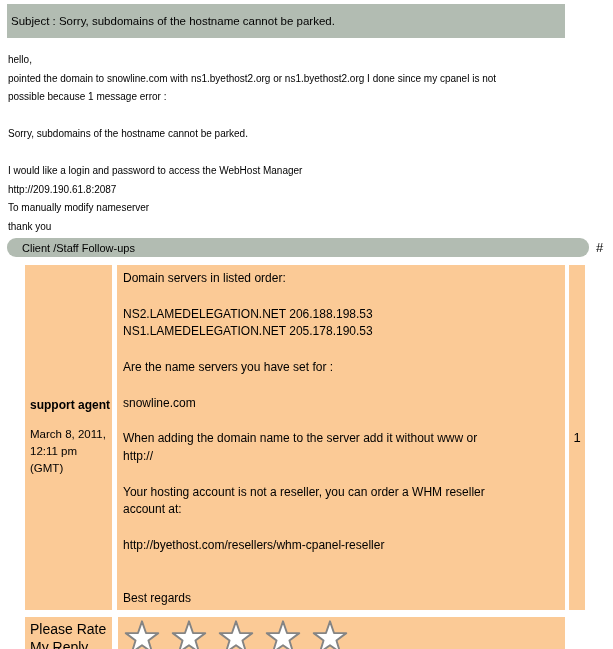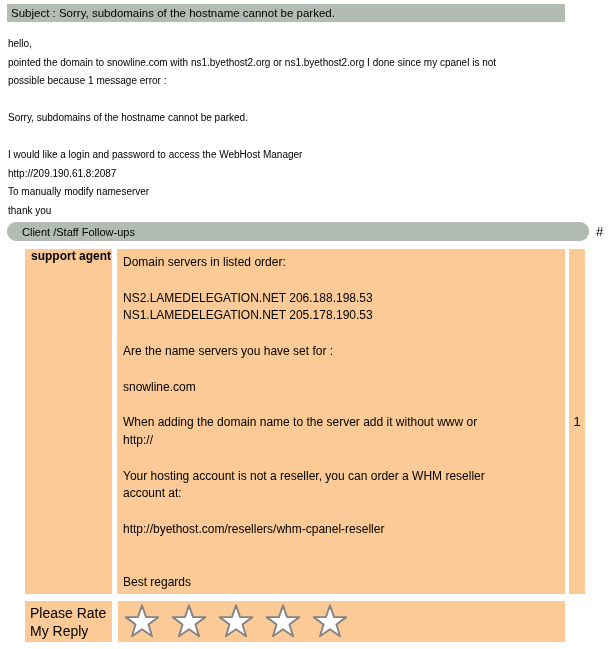--- a/index.html
+++ b/index.html
@@ -7,21 +7,21 @@
     position:relative;
     width:613px;height:649px;
     background:#ffffff;
     font-family:"Liberation Sans", sans-serif;
     color:#000000;
     overflow:hidden;
   }
   
   .subject-bar{
     margin:4px 48px 13px 7px;
-    height:18px;
+    height:34px;
     background:#b2bcb2;
     display:flex;align-items:center;
     font-size:11.5px;
     padding-left:4px;box-sizing:border-box;
   }
   .subject-bar .submitted{margin-left:22px;}
   
   .message{
     margin:8px 8px 0 8px;
     font-size:10px;
@@ -46,21 +46,21 @@
   }
   
   .fu-row{
     display:flex;
     margin:8px 0 0 25px;
     height:345px;
   }
   .fu-author-cell{
     width:87px;
     background:#fbca96;
-    display:flex;flex-direction:row;justify-content:center;
+    display:flex;flex-direction:column;justify-content:center;
     padding-left:5px;box-sizing:border-box;
   }
   .fu-author{font-size:12px;font-weight:bold;margin-bottom:14px;}
   .fu-date{font-size:11.5px;line-height:17px;white-space:pre-line;}
   .fu-body{
     width:448px;
     margin-left:5px;
     background:#fbca96;
     font-size:12px;
     line-height:17.8px;
@@ -120,20 +120,22 @@
 thank you</div>
 
   <div class="fu-header-row">
     <div class="fu-header-bar">Client /Staff Follow-ups</div>
     <div class="fu-header-hash">#</div>
   </div>
 
   <div class="fu-row">
     <div class="fu-author-cell">
       <div class="fu-author">support agent</div>
+      <div class="fu-date">March 8, 2011,
+12:11 pm (GMT)</div>
     </div>
     <div class="fu-body">Domain servers in listed order:
 
 NS2.LAMEDELEGATION.NET 206.188.198.53
 NS1.LAMEDELEGATION.NET 205.178.190.53
 
 Are the name servers you have set for :
 
 snowline.com
 

